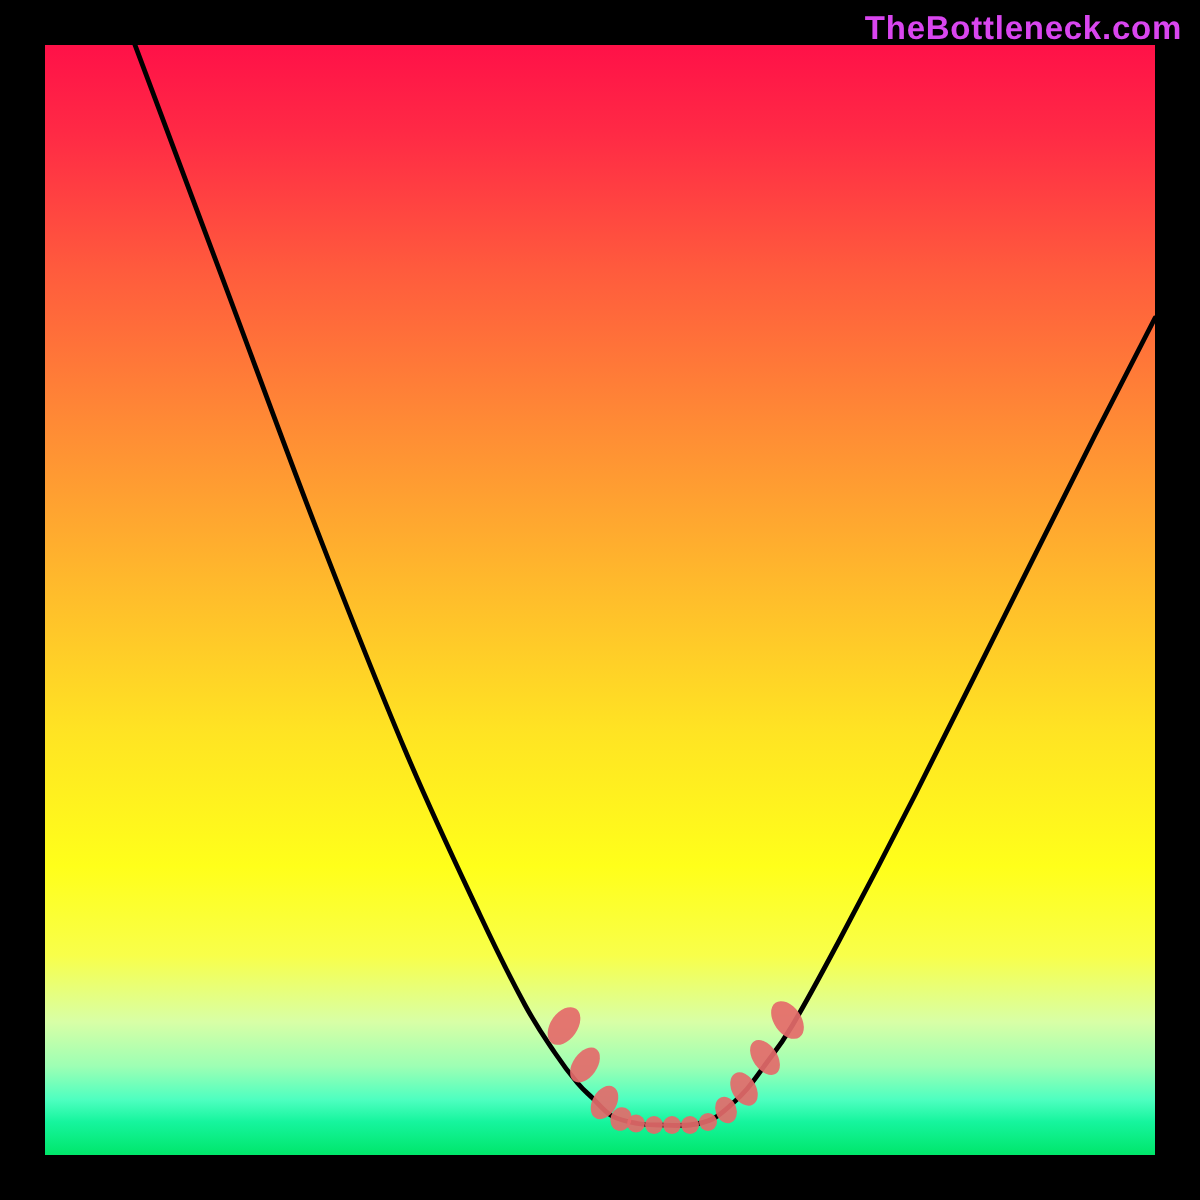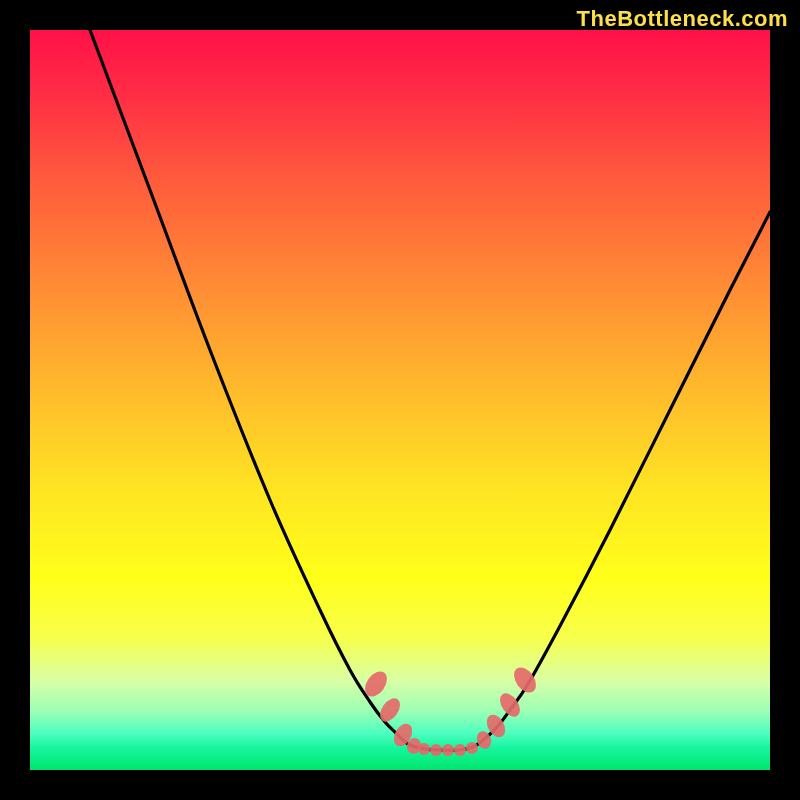--- a/index.html
+++ b/index.html
@@ -39,21 +39,21 @@
       #4effc0 95%,
       #16f59e 97%,
       #00e66a 100%
     );
     overflow: hidden;
   }
   .watermark {
     position: absolute;
     top: 6px;
     right: 12px;
-    color: #fde047;
+    color: #d946ef;
     font-size: 22px;
     font-weight: 600;
     letter-spacing: 0.5px;
     user-select: none;
     z-index: 50;
   }
   svg.curve {
     position: absolute;
     left: 0;
     top: 0;

